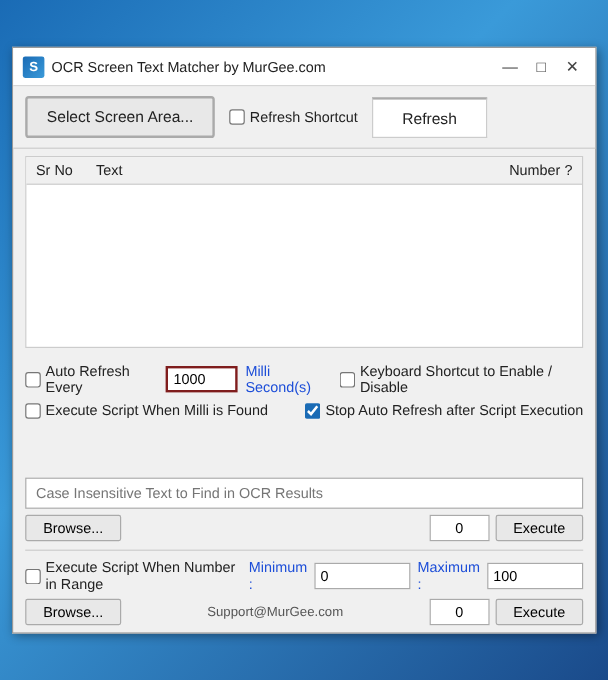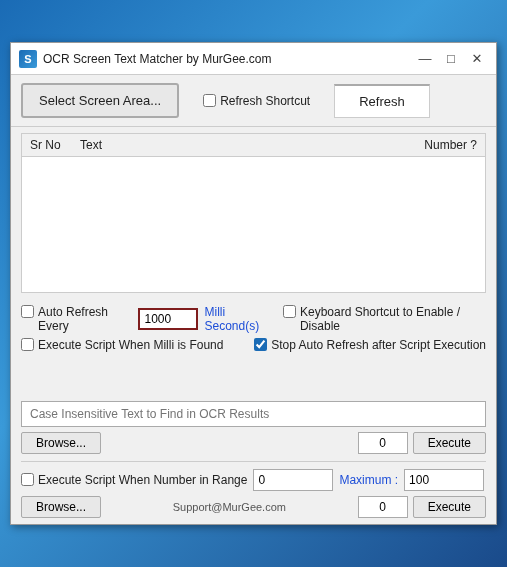--- a/index.html
+++ b/index.html
@@ -53,35 +53,35 @@
       color: #444;
       display: flex; align-items: center; justify-content: center;
     }
 
     .toolbar {
       display: flex;
       align-items: center;
       padding: 8px 10px;
       background: #f0f0f0;
       border-bottom: 1px solid #ccc;
-      gap: 24px;
+      gap: 12px;
     }
     .btn-select-area {
       background: #e8e8e8;
       border: 2px solid #aaa;
       border-radius: 3px;
       padding: 8px 16px;
       font-size: 13px;
       cursor: pointer;
       color: #222;
       font-family: inherit;
     }
     .checkbox-label {
       display: flex;
-      align-items: flex-start;
+      align-items: center;
       gap: 4px;
       font-size: 12px;
       color: #222;
       cursor: pointer;
     }
     .checkbox-label input { cursor: pointer; }
     .btn-refresh {
       background: white;
       border: 1px solid #ccc;
       border-top: 2px solid #aaa;
@@ -272,20 +272,21 @@
       <button class="btn-execute">Execute</button>
     </div>
 
     <div class="divider"></div>
 
     <div class="row">
       <label class="checkbox-label">
         <input type="checkbox" style="">
         <span>Execute Script When Number in Range</span>
       </label>
+      <span class="label-text">Minimum :</span>
       <input class="input-medium" type="text" value="0" style="">
       <span class="label-text">Maximum :</span>
       <input class="input-medium" type="text" value="100" style="">
     </div>
 
     <div class="row row-browse">
       <button class="btn-browse">Browse...</button>
       <span class="support-text">Support@MurGee.com</span>
       <input class="value-field" type="text" value="0" style="">
       <button class="btn-execute">Execute</button>

